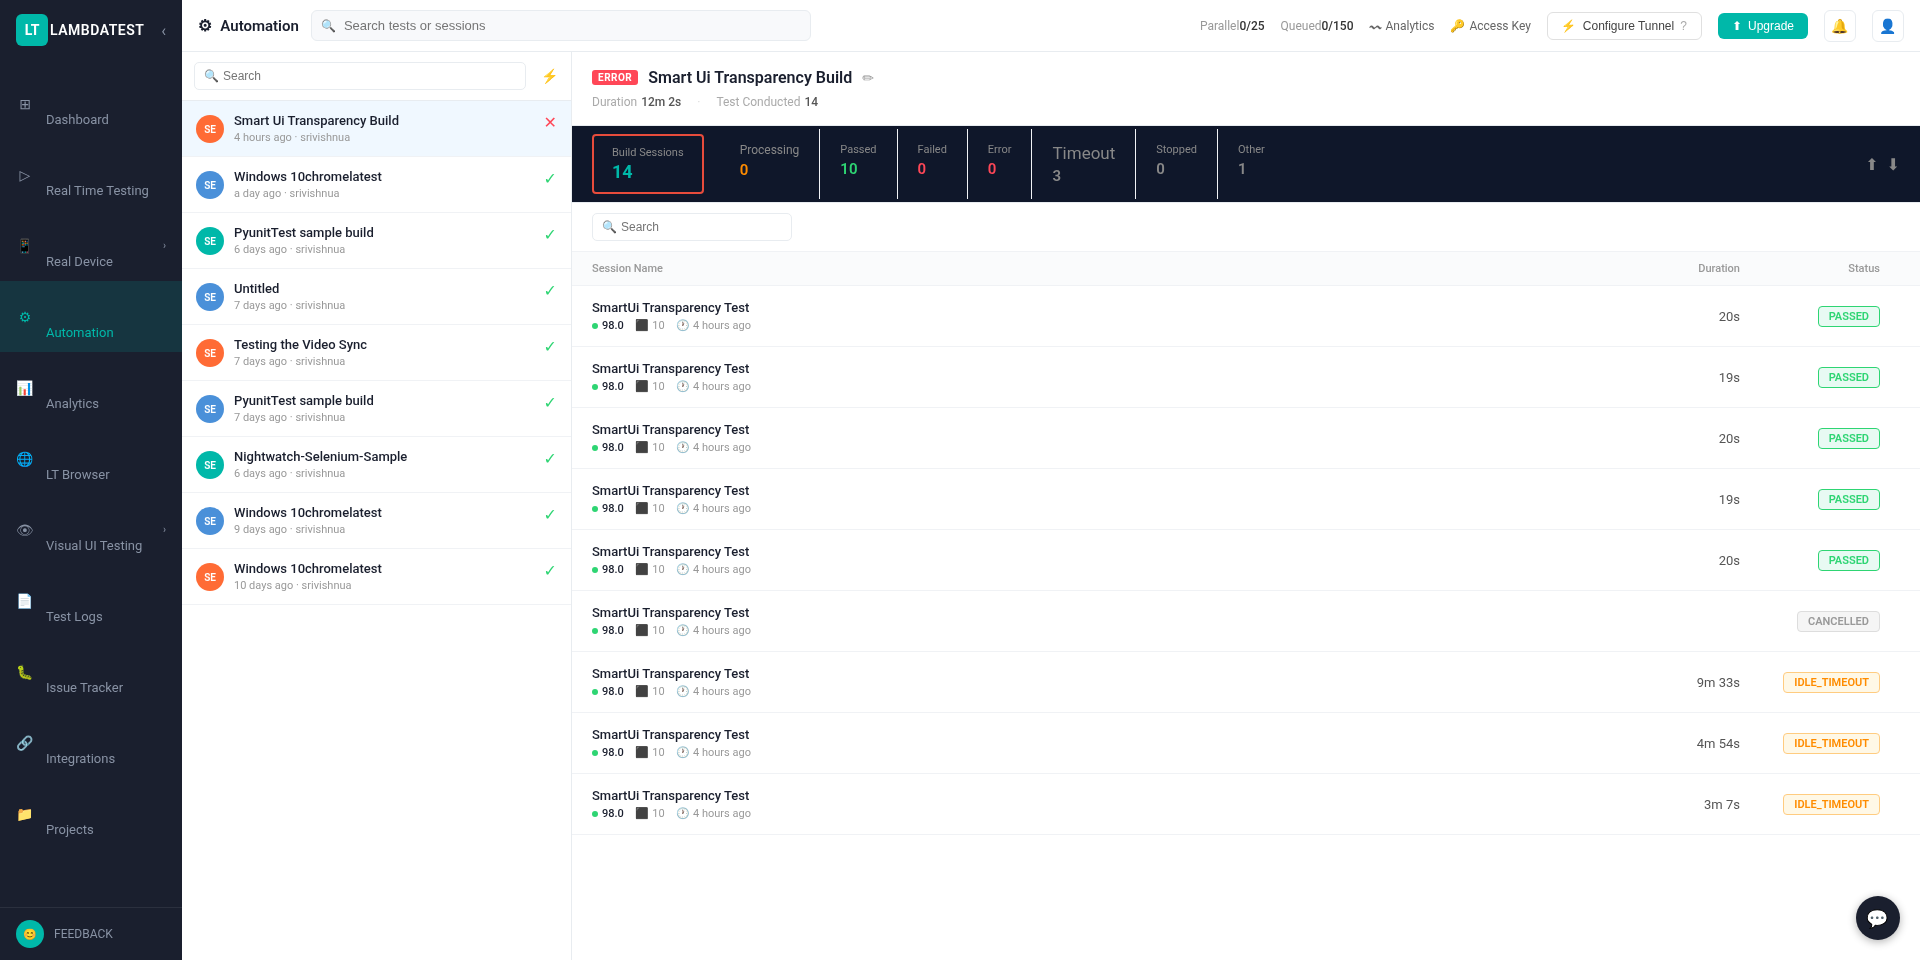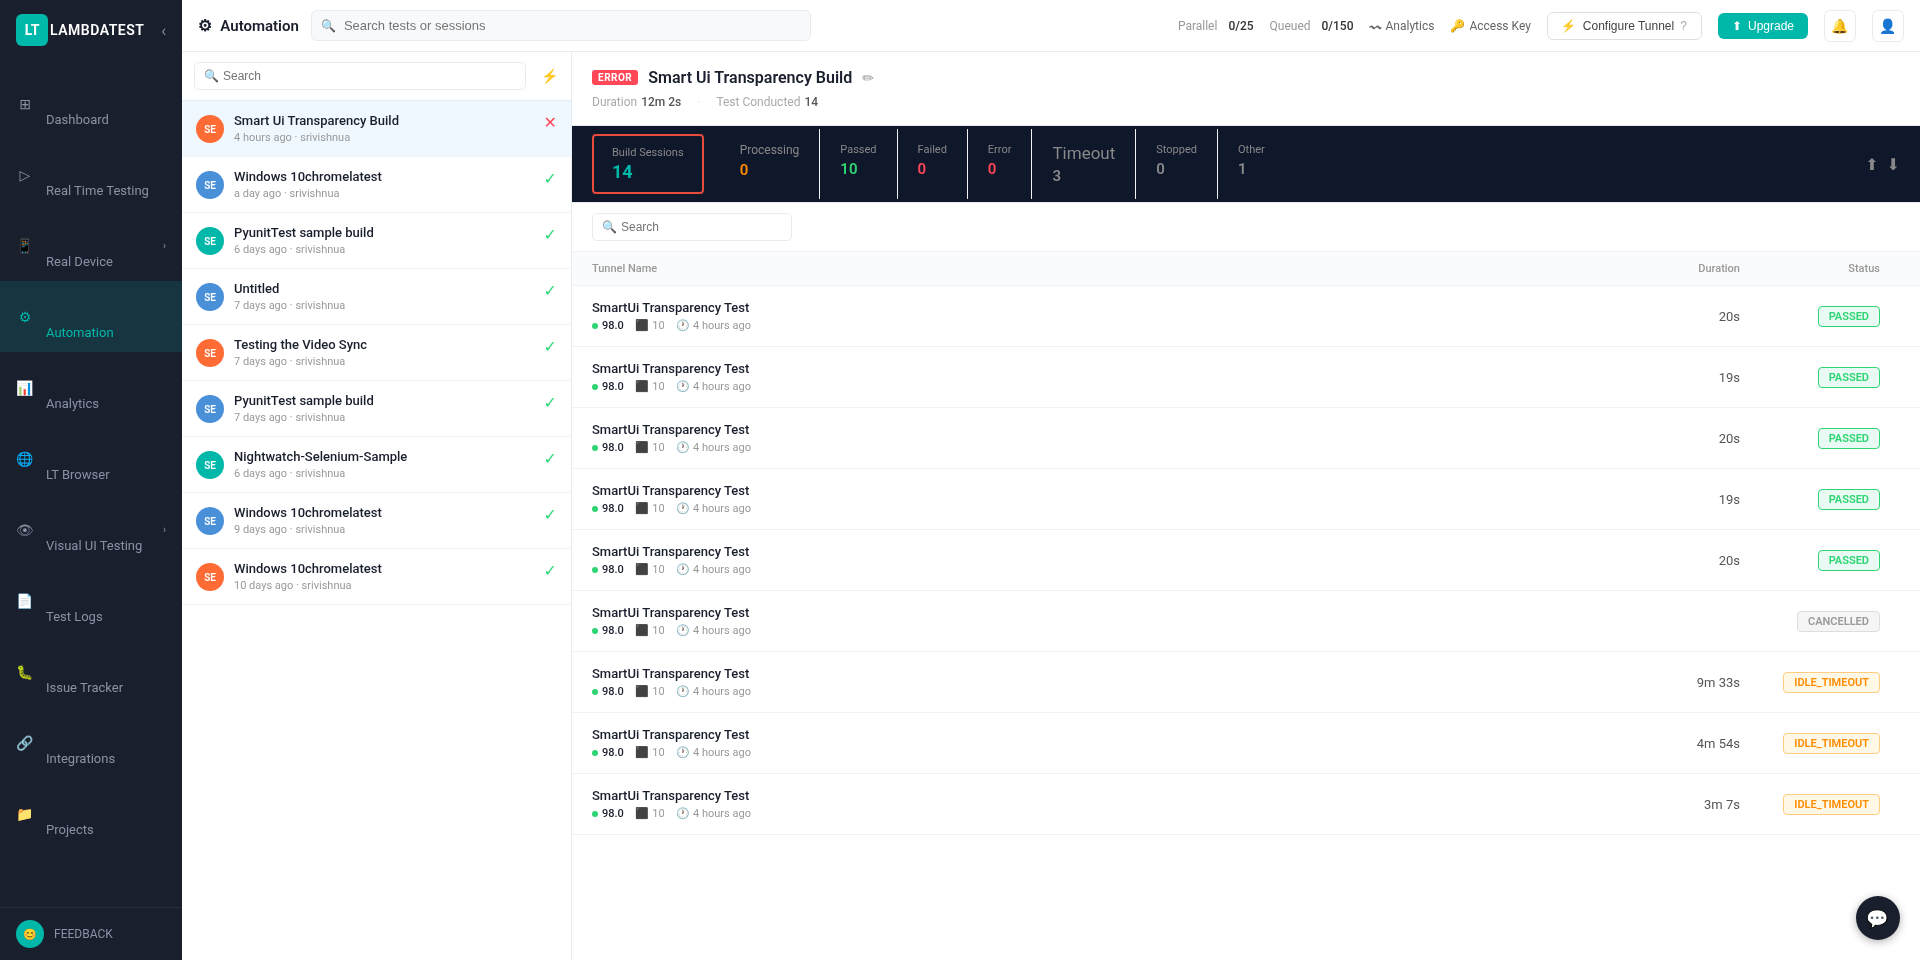--- a/index.html
+++ b/index.html
@@ -24,21 +24,21 @@
 
     
     .topbar { height: 52px; background: white; border-bottom: 1px solid #e8ecf0; display: flex; align-items: center; padding: 0 16px; gap: 12px; flex-shrink: 0; }
     .topbar-title { display: flex; align-items: center; gap: 8px; color: #1a1f2e; font-size: 15px; font-weight: 600; }
     .topbar-icon { font-size: 16px; }
     .topbar-search { flex: 1; max-width: 500px; }
     .topbar-search input { width: 100%; padding: 7px 12px 7px 32px; border: 1px solid #e8ecf0; border-radius: 6px; font-size: 13px; color: #666; background: #f8f9fb; outline: none; }
     .search-wrapper { position: relative; }
     .search-wrapper .search-icon-inside { position: absolute; left: 10px; top: 50%; transform: translateY(-50%); color: #aaa; font-size: 12px; }
     .topbar-right { margin-left: auto; display: flex; align-items: center; gap: 16px; font-size: 12px; color: #666; }
-    .topbar-right-item { display: flex; align-items: center; gap: 11px; text-align: right; }
+    .topbar-right-item { display: flex; align-items: center; gap: 0; text-align: right; }
     .topbar-right-item .label { color: #999; }
     .topbar-right-item .value { color: #333; font-weight: 500; }
     .topbar-btn { padding: 6px 14px; border-radius: 6px; border: none; cursor: pointer; font-size: 12px; font-weight: 500; display: flex; align-items: center; gap: 6px; }
     .btn-tunnel { background: white; border: 1px solid #e0e0e0; color: #444; }
     .btn-upgrade { background: #00b8a9; color: white; border: none; }
     .topbar-icon-btn { width: 32px; height: 32px; border-radius: 6px; border: 1px solid #e8ecf0; background: white; display: flex; align-items: center; justify-content: center; cursor: pointer; color: #666; font-size: 14px; }
     .analytics-link { display: flex; align-items: center; gap: 4px; color: #666; font-size: 12px; cursor: pointer; }
     .access-key-link { display: flex; align-items: center; gap: 4px; color: #666; font-size: 12px; cursor: pointer; }
 
     
@@ -399,21 +399,21 @@
       <div class="sessions-area scrollbar-thin">
 
         <div class="sessions-search">
           <div class="search-wrapper">
             <span class="search-icon-inside">🔍</span>
             <input type="text" style="width: 200px; padding: 6px 10px 6px 28px; border: 1px solid rgb(232, 236, 240); border-radius: 5px; font-size: 12px; outline: none;" placeholder="Search">
           </div>
         </div>
 
         <div class="sessions-thead">
-          <div class="sessions-col-name">Tunnel Name</div>
+          <div class="sessions-col-name">Session Name</div>
           <div class="sessions-col-duration">Duration</div>
           <div class="sessions-col-status">Status</div>
         </div>
 
         <div class="session-row">
           <div class="session-info">
             <div class="session-name">SmartUi Transparency Test</div>
             <div class="session-meta">
               <span class="session-meta-item">
                   <span class="score-dot"></span>

